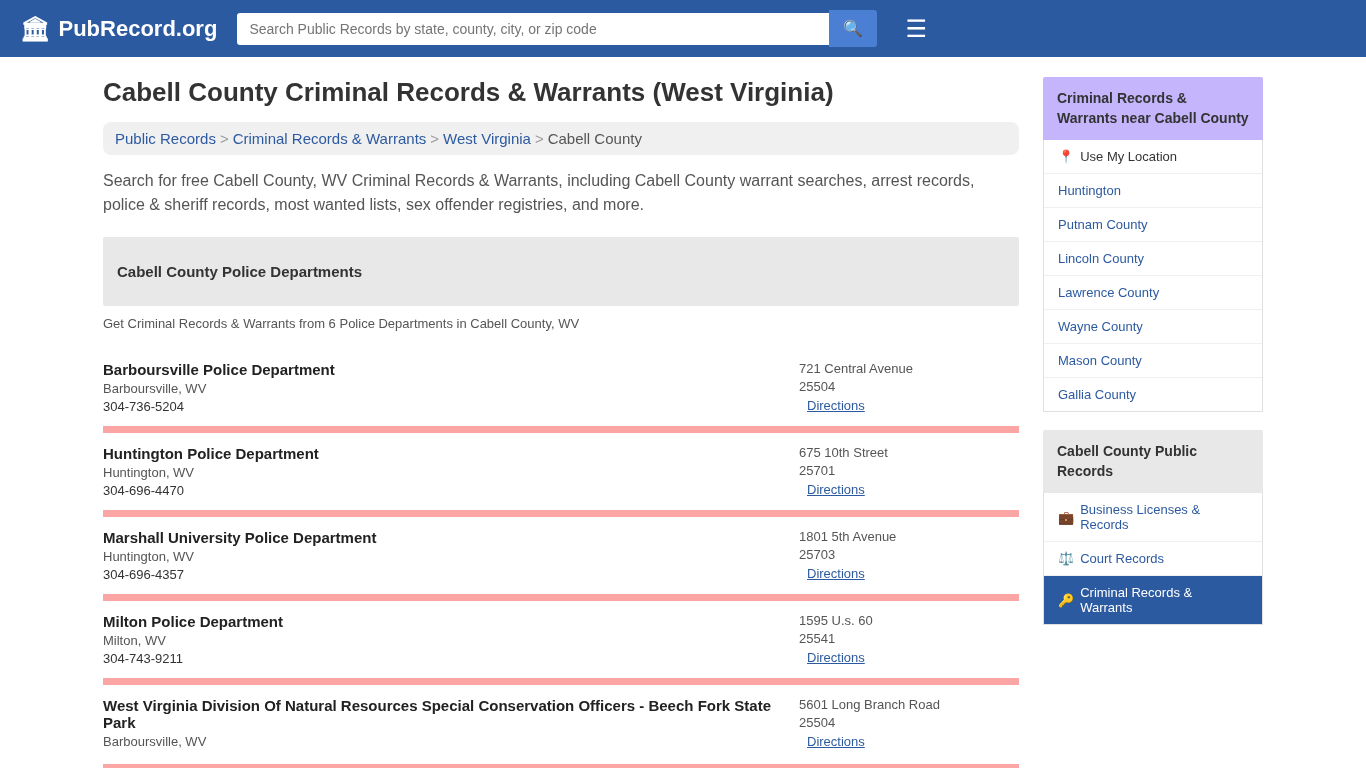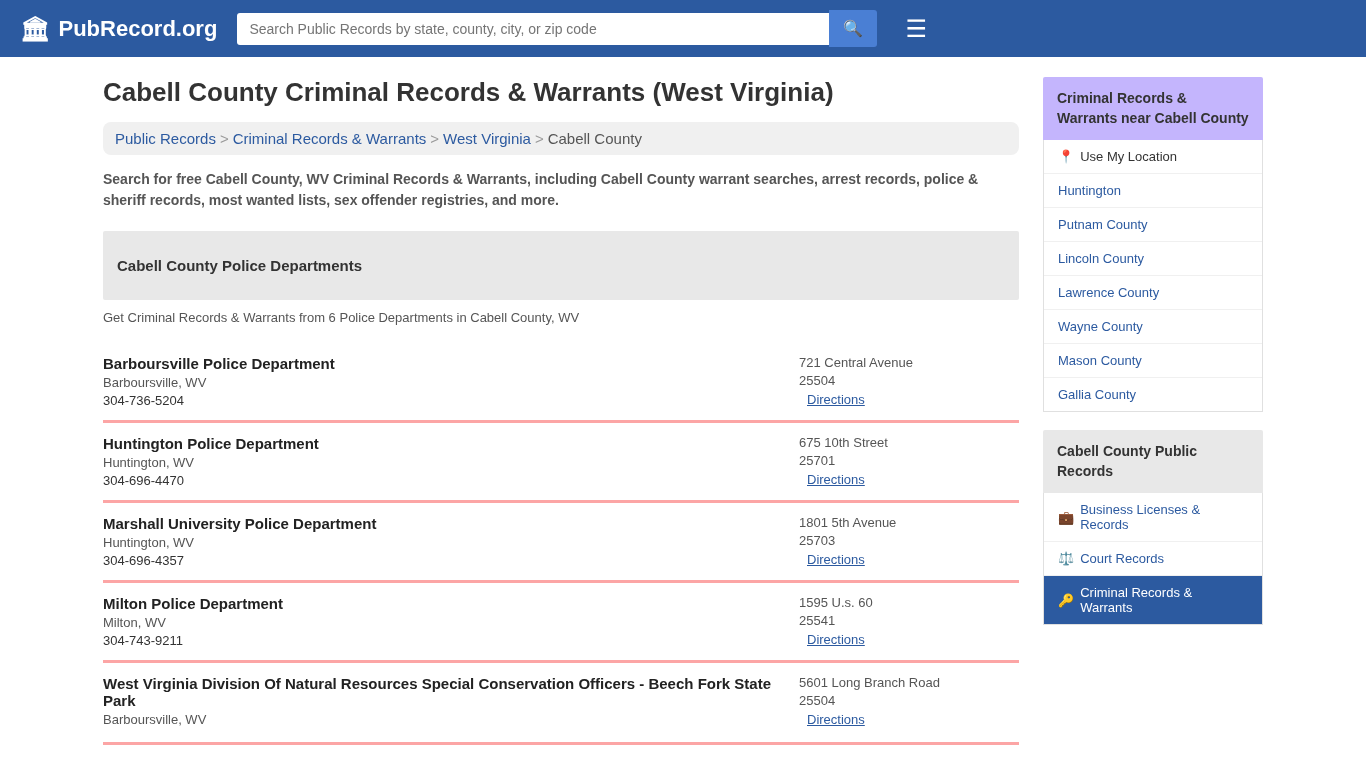--- a/index.html
+++ b/index.html
@@ -94,25 +94,24 @@
       color: #2c5aa0;
       text-decoration: none;
     }
     .breadcrumb .separator {
       color: #999;
     }
     .breadcrumb .current {
       color: #555;
     }
     .description {
-      font-size: 14px;
+      font-size: 16px;
       color: #555;
       margin-bottom: 20px;
       line-height: 1.5;
-      font-weight: bold;
     }
 
     
     .section-heading {
       background: #e8e8e8;
       padding: 26px 14px;
       font-size: 15px;
       font-weight: bold;
       color: #333;
       margin-bottom: 10px;
@@ -122,21 +121,21 @@
       font-size: 13px;
       color: #555;
       margin-bottom: 18px;
     }
 
     
     .dept-entry {
       display: flex;
       justify-content: space-between;
       padding: 12px 0;
-      border-bottom: 3px solid #fca5a5;
+      border-bottom: 7px solid #fca5a5;
     }
     .dept-left {}
     .dept-name {
       font-weight: bold;
       font-size: 15px;
       color: #222;
       margin-bottom: 3px;
     }
     .dept-city {
       font-size: 13px;

